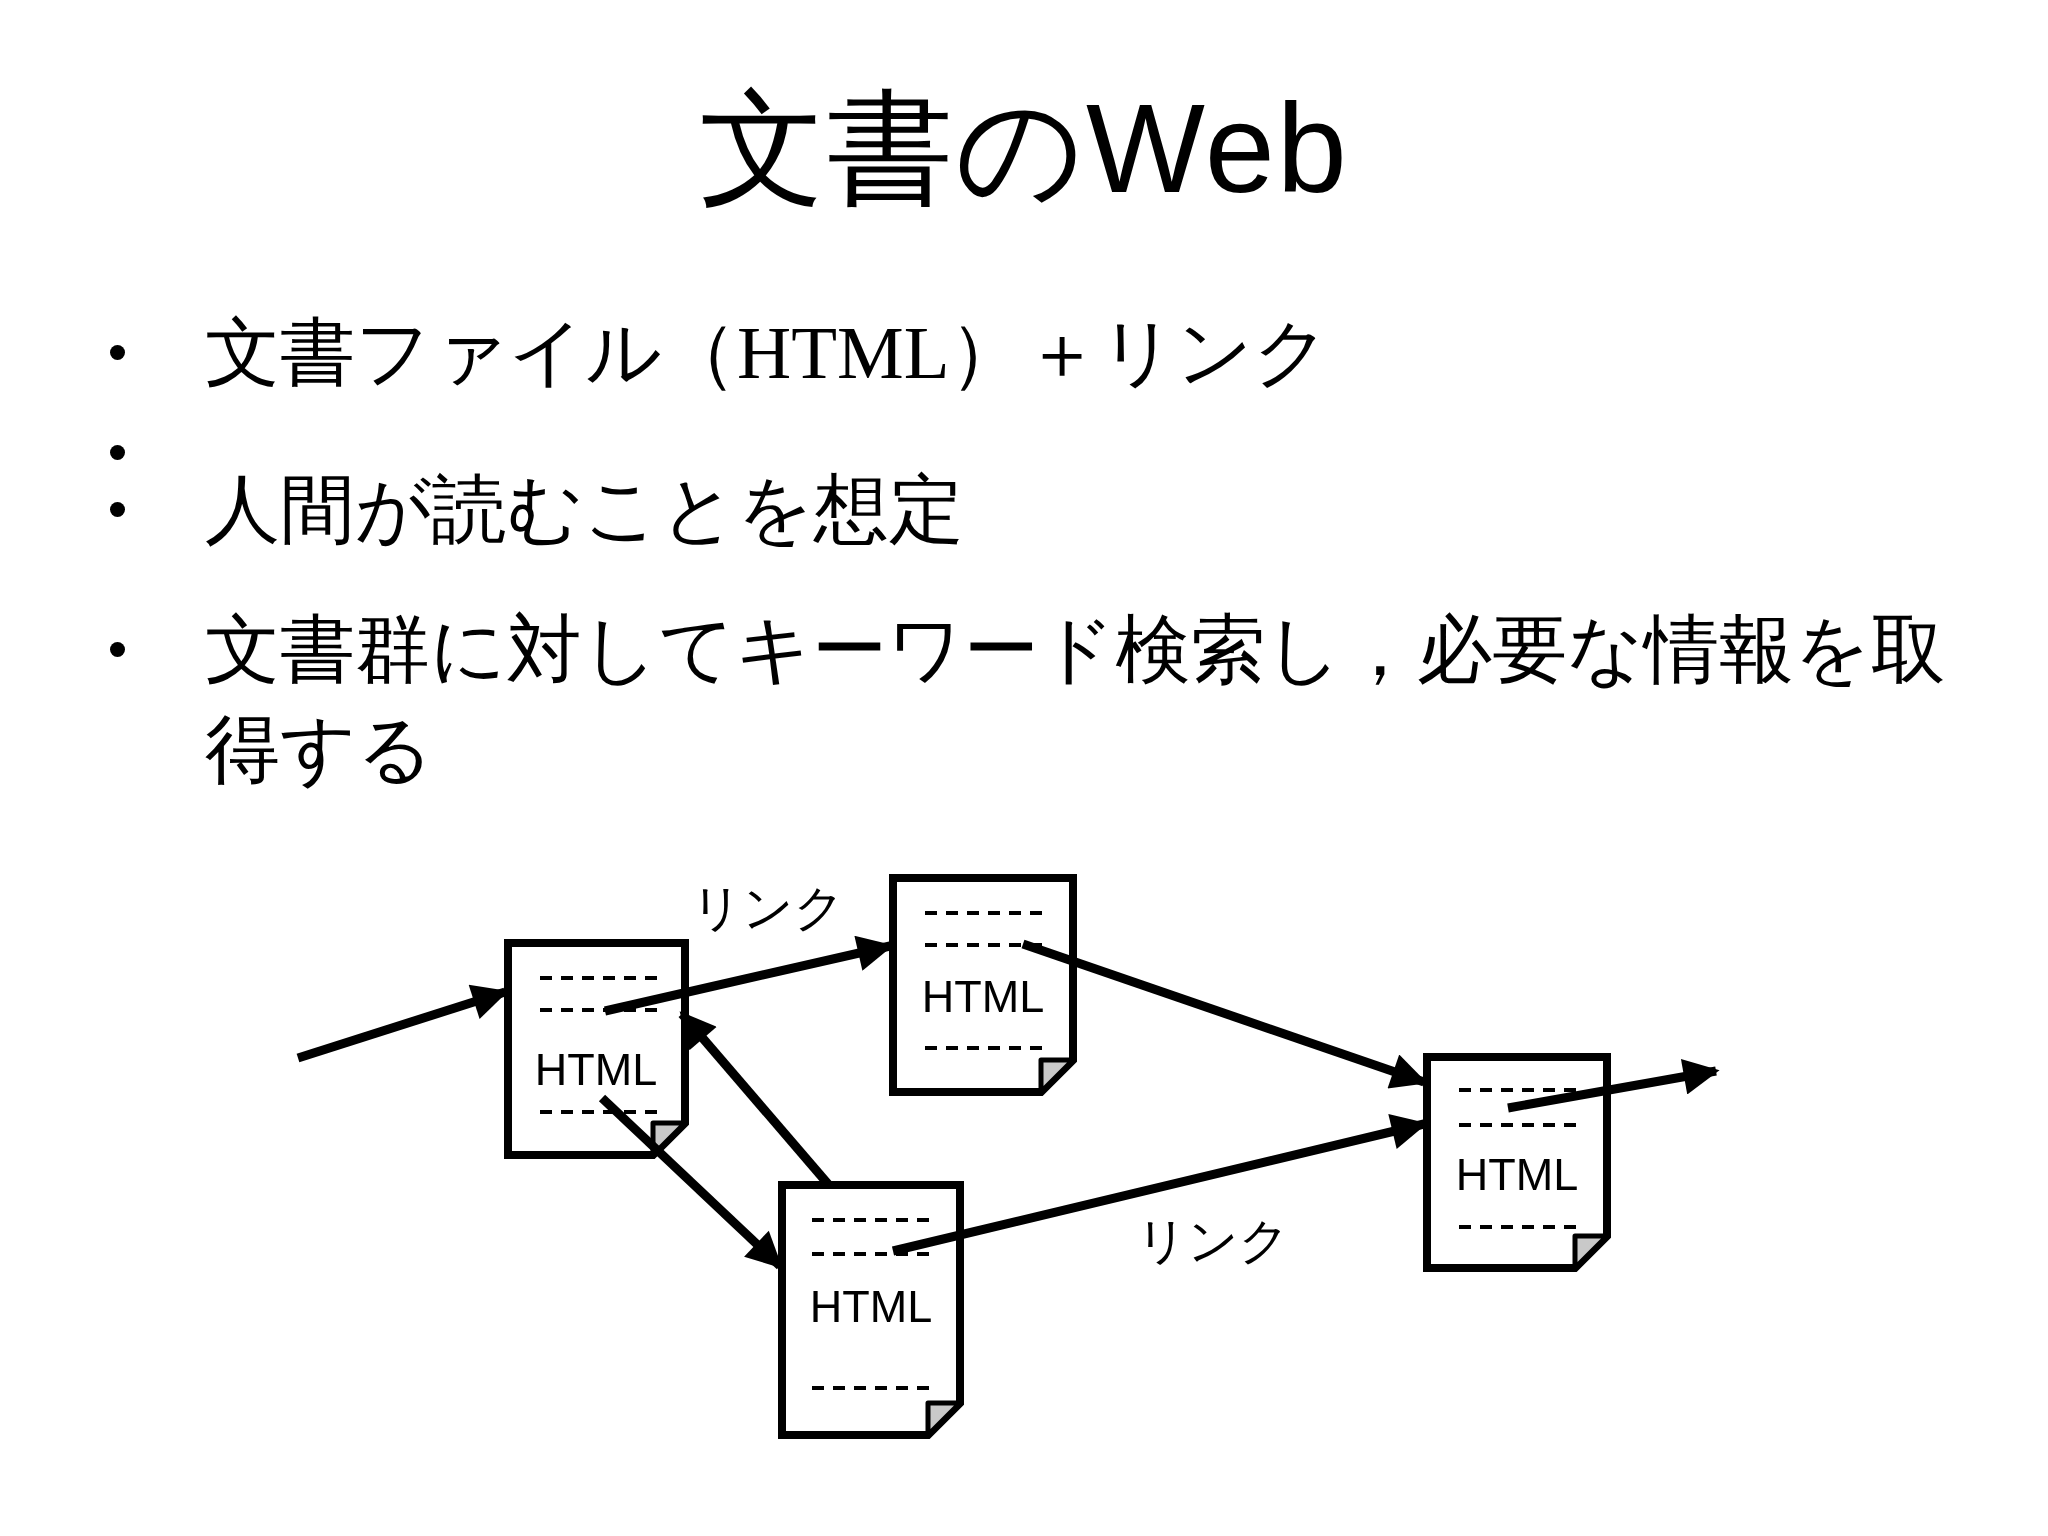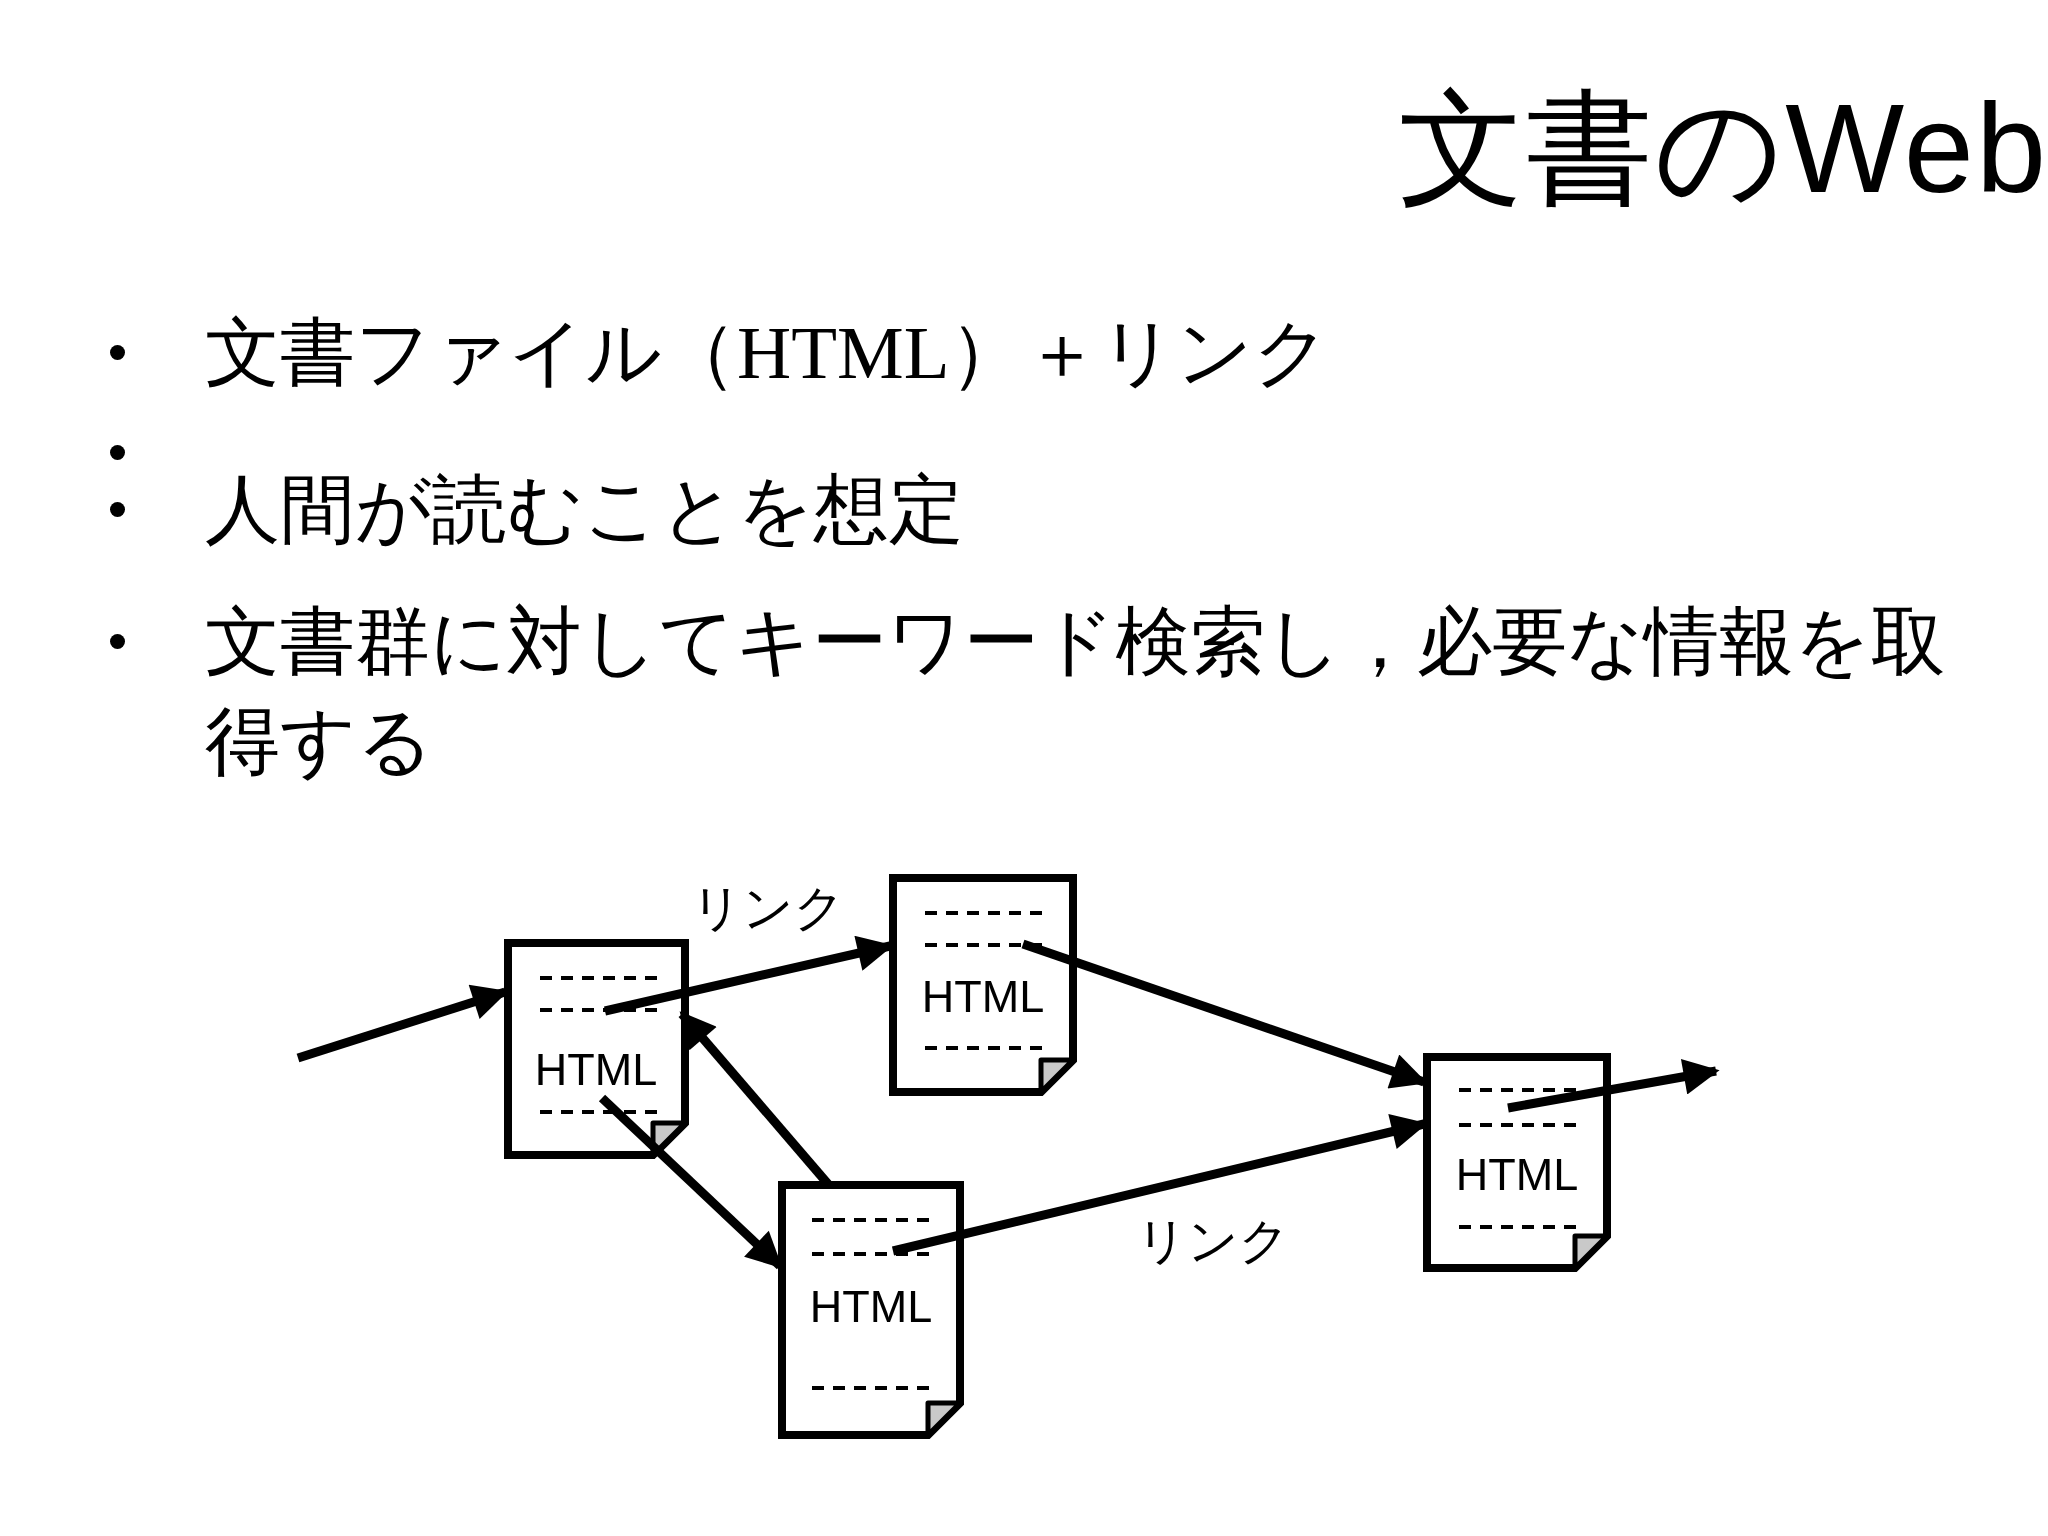--- a/index.html
+++ b/index.html
@@ -7,33 +7,33 @@
     position:relative;
     width:2048px;height:1536px;
     background:#ffffff;
     color:#000;
     font-family:"Liberation Sans","DejaVu Sans",sans-serif;
     overflow:hidden;
   }
   .title{
     position:absolute;
     top:66px;left:0;width:100%;
-    text-align:right;
+    text-align:center;
     font-size:126px;
     font-weight:500;
     letter-spacing:2px;
     white-space:nowrap;
   }
   .bullets{
     position:absolute;
     top:303px;left:110px;
     width:1880px;
   }
   .bullet-row{display:flex;align-items:flex-start;}
-  .bullet-row.spaced{margin-top:32px;}
+  .bullet-row.spaced{margin-top:40px;}
   .bullet-marker{
     flex:0 0 auto;
     width:15px;height:15px;
     border-radius:50%;
     background:#000;
     margin:42px 80px 0 0;
   }
   .bullet-text{
     font-size:75px;
     line-height:100px;

